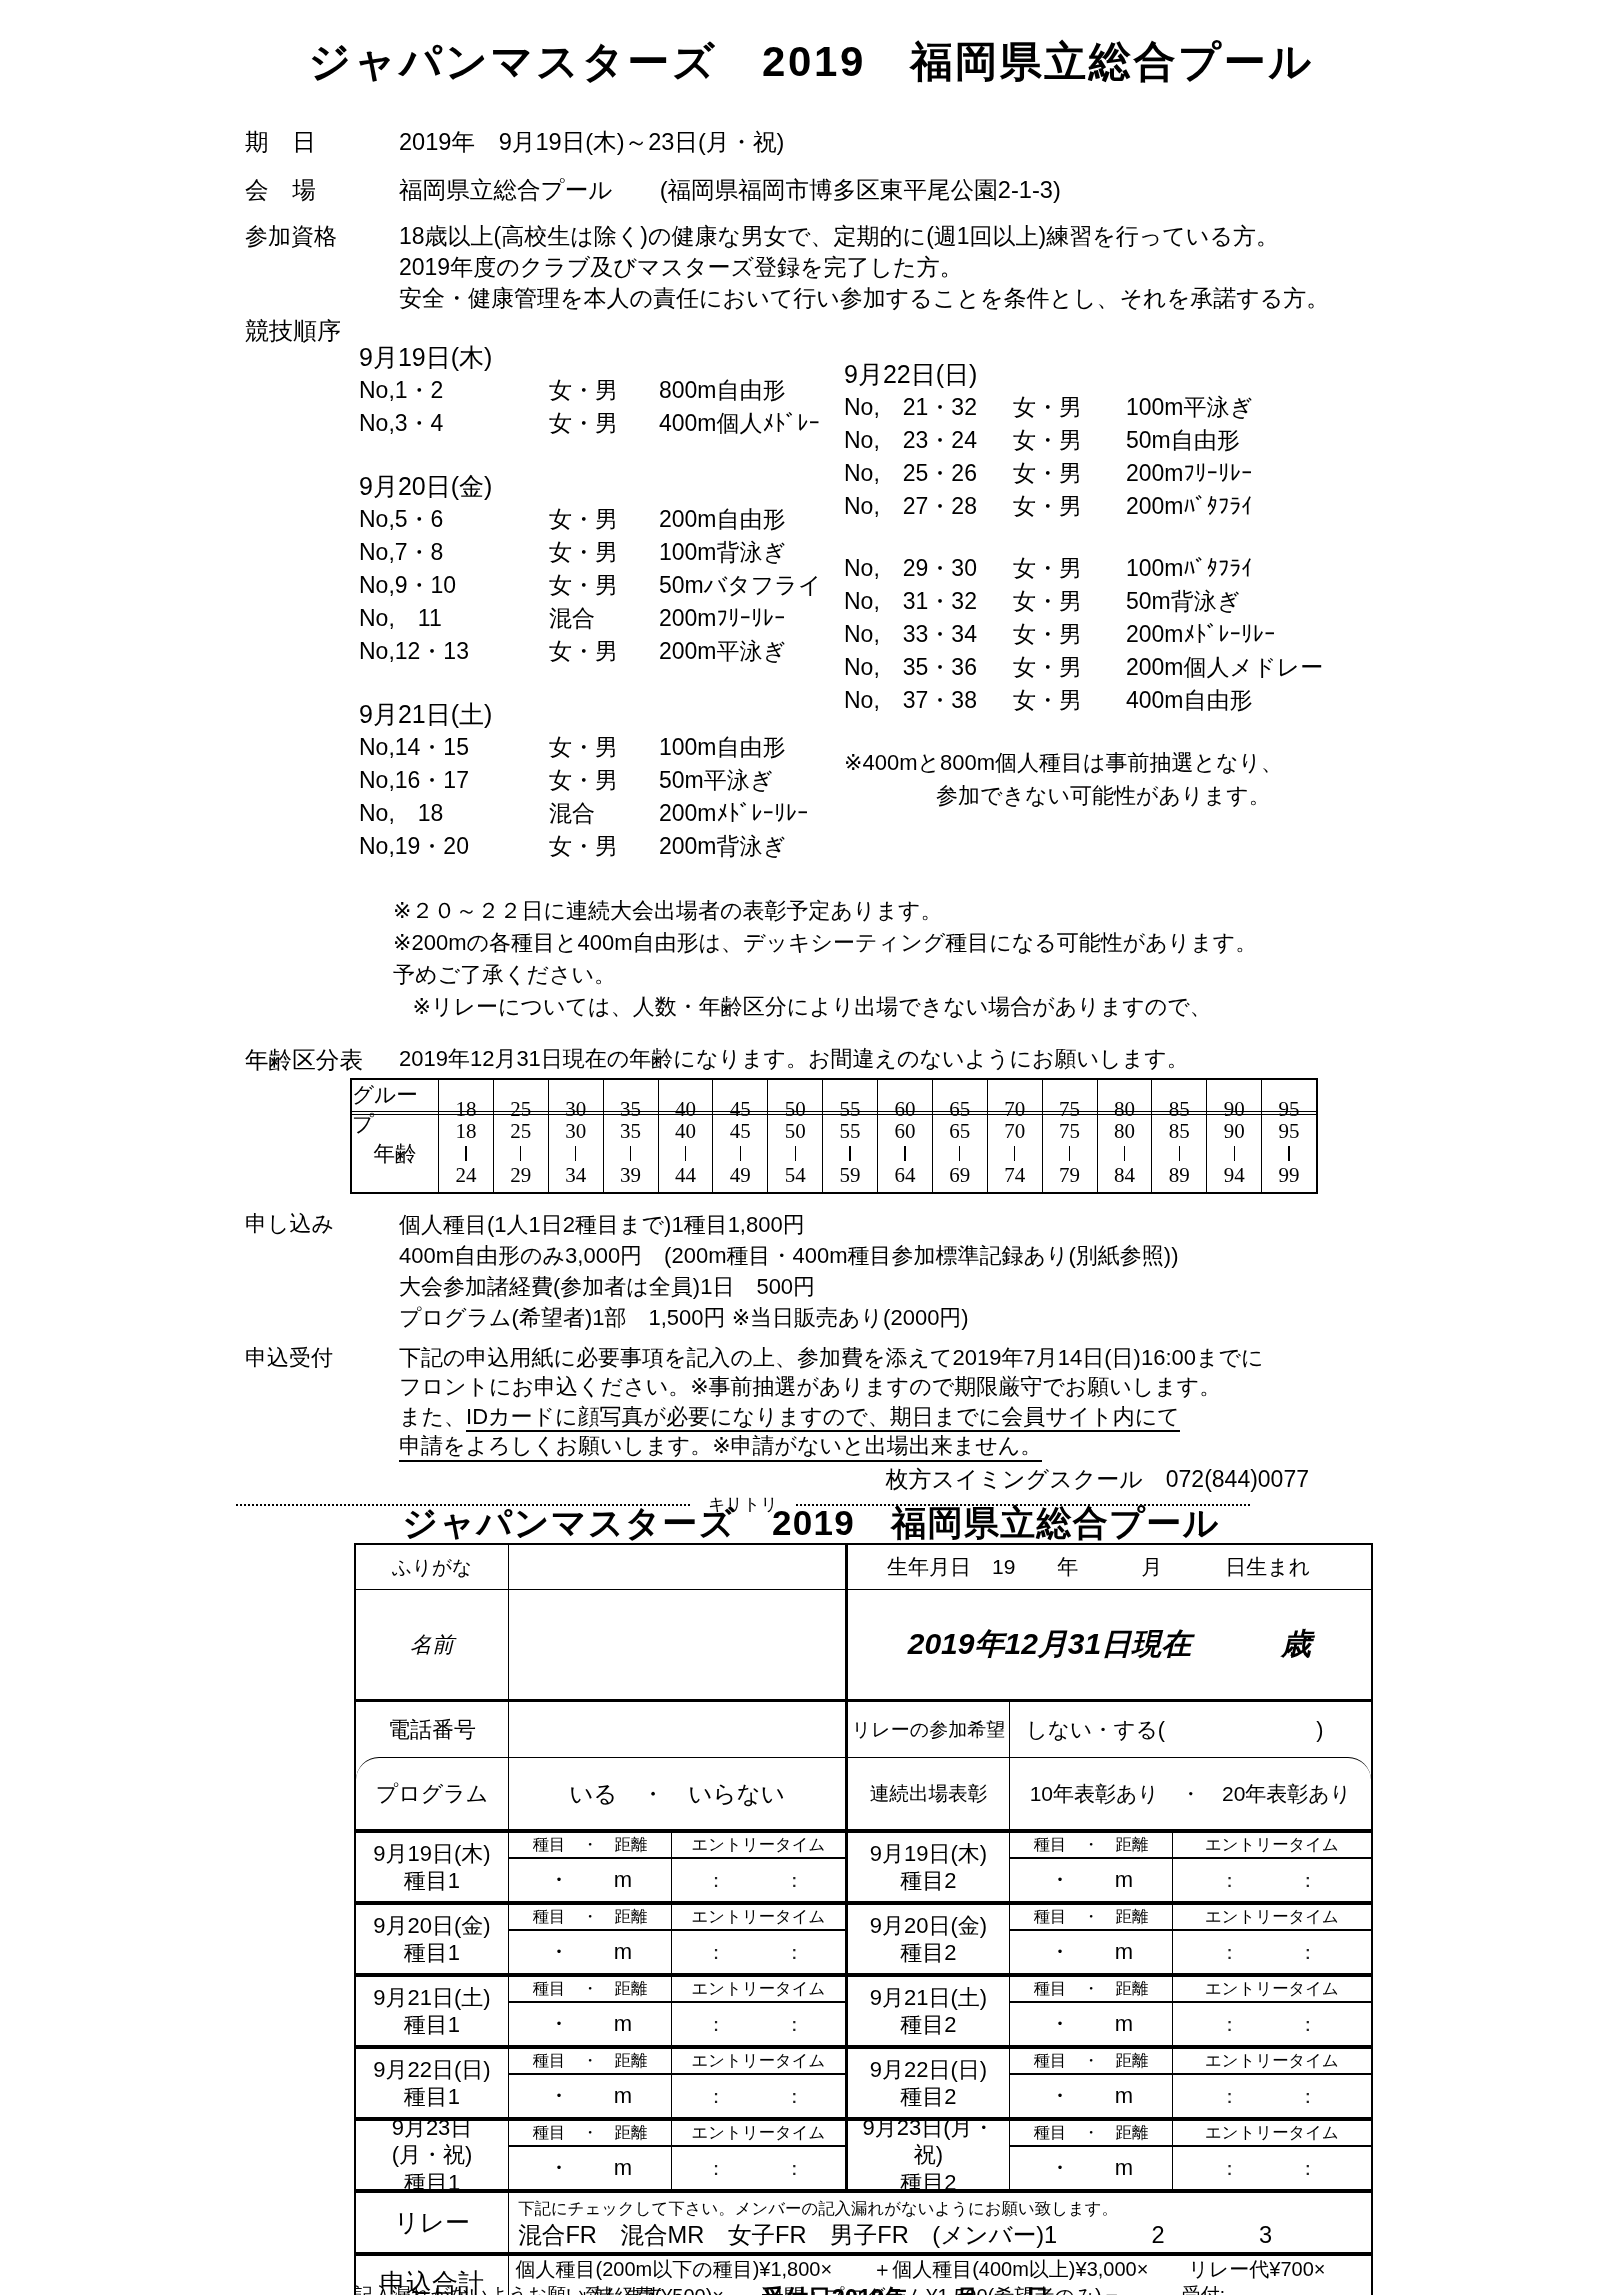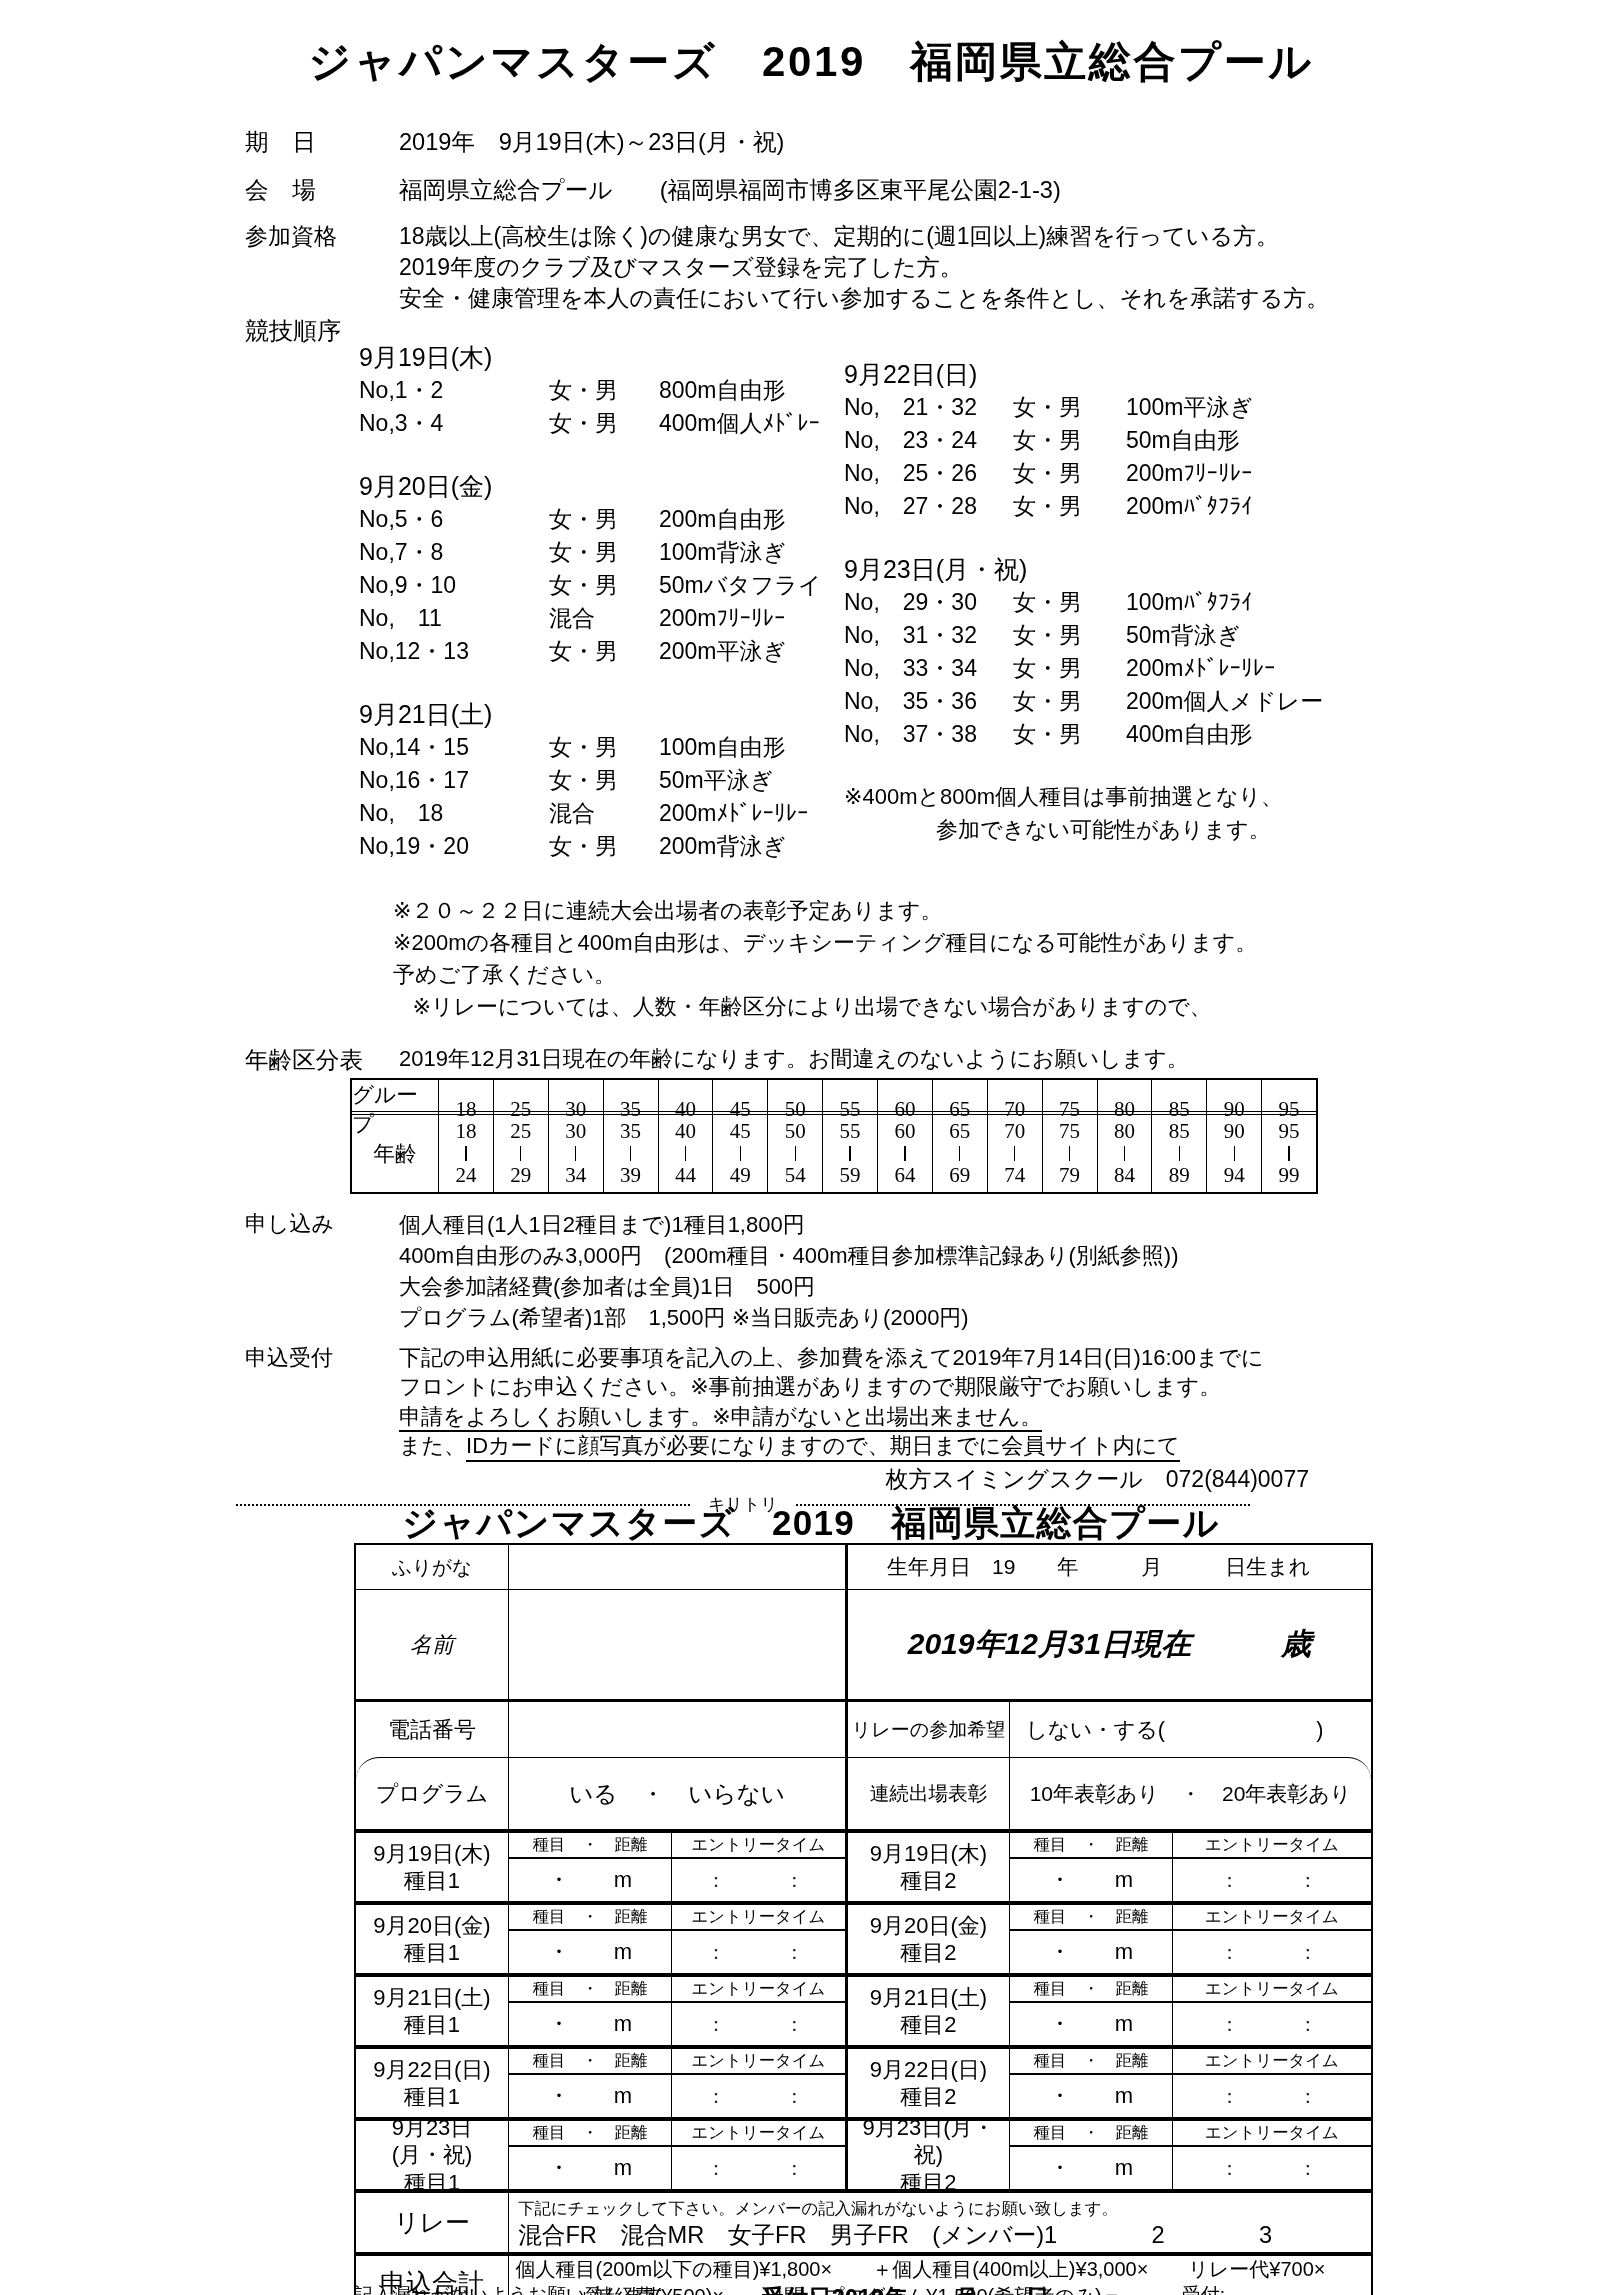--- a/index.html
+++ b/index.html
@@ -223,21 +223,20 @@
           <span class="gender">女・男</span>
           <span class="event">200mﾌﾘｰﾘﾚｰ</span>
         </div>
         <div class="ev-row">
           <span class="no">No,　27・28</span>
           <span class="gender">女・男</span>
           <span class="event">200mﾊﾞﾀﾌﾗｲ</span>
         </div>
       </div>
       <div class="day-group">
-        <div class="day-header">9月23日(月・祝)</div>
         <div class="ev-row">
           <span class="no">No,　29・30</span>
           <span class="gender">女・男</span>
           <span class="event">100mﾊﾞﾀﾌﾗｲ</span>
         </div>
         <div class="ev-row">
           <span class="no">No,　31・32</span>
           <span class="gender">女・男</span>
           <span class="event">50m背泳ぎ</span>
         </div>
@@ -387,22 +386,22 @@
       <div>大会参加諸経費(参加者は全員)1日　500円</div>
       <div>プログラム(希望者)1部　1,500円 ※当日販売あり(2000円)</div>
     </div>
   </div>
 
   <div class="reception">
     <div class="vindent">申込受付</div>
     <div class="lines">
       <div>下記の申込用紙に必要事項を記入の上、参加費を添えて2019年7月14日(日)16:00までに</div>
       <div>フロントにお申込ください。※事前抽選がありますので期限厳守でお願いします。</div>
+      <div><span>また、</span><span class="ul">IDカードに顔写真が必要になりますので、期日までに会員サイト内にて</span></div>
       <div><span class="ul">申請をよろしくお願いします。※申請がないと出場出来ません。</span></div>
-      <div><span>また、</span><span class="ul">IDカードに顔写真が必要になりますので、期日までに会員サイト内にて</span></div>
       <div class="contact">枚方スイミングスクール　072(844)0077</div>
     </div>
   </div>
 
   <div class="cutline">
     <div class="cutdash"></div>
     <div class="cutlabel">キリトリ</div>
     <div class="cutdash"></div>
   </div>
 

